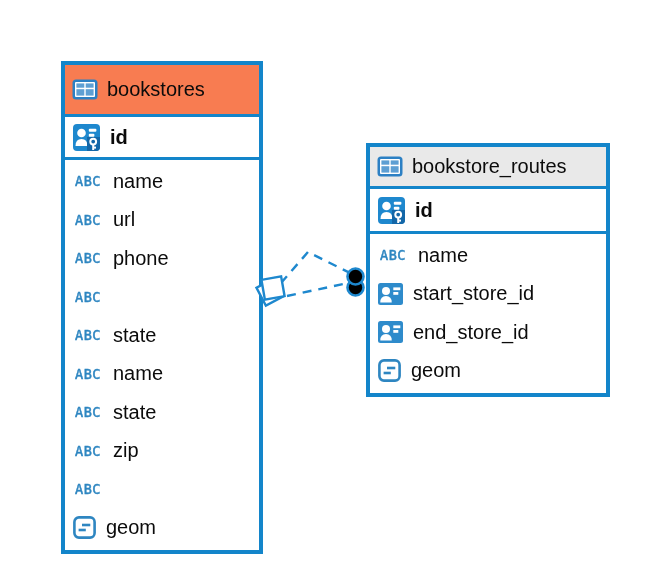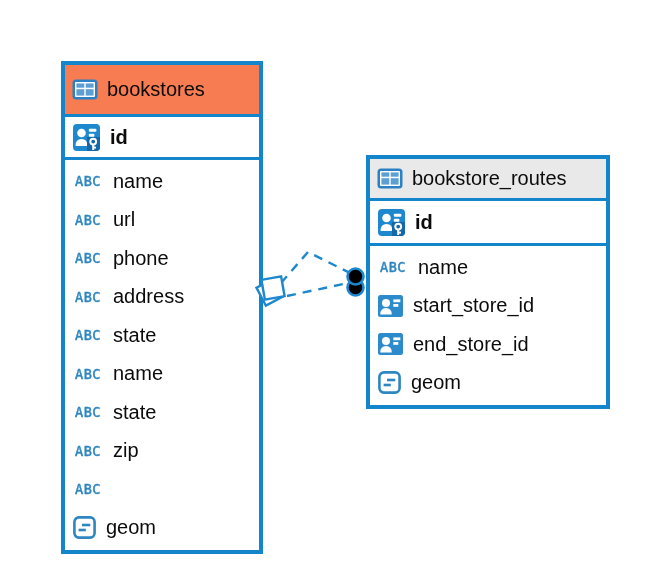--- a/index.html
+++ b/index.html
@@ -11,21 +11,21 @@
   body{
     width:654px;height:570px;position:relative;overflow:hidden;
     background:#ffffff;
     font-family:"Liberation Sans", sans-serif;
   }
   .erd-table{
     position:absolute;background:#fff;border:4px solid var(--blue);
     box-sizing:border-box;z-index:1;
   }
   #table-bookstores{left:61px;top:61px;width:202px;}
-  #table-routes{left:366px;top:155px;width:244px;}
+  #table-routes{left:366px;top:143px;width:244px;}
   .thead{
     display:flex;align-items:center;gap:9px;padding:0 7px;
     border-bottom:3px solid var(--blue);box-sizing:border-box;
   }
   #table-bookstores .thead{height:52px;background:#F87C51;}
   #table-routes .thead{height:42px;background:#E9E9E9;}
   .row{
     display:flex;align-items:center;gap:10px;padding:0 8px;
     box-sizing:border-box;
   }
@@ -109,21 +109,20 @@
     <div class="row col-row">
       <span class="icon abc">ABC</span>
       <span class="lbl">url</span>
     </div>
     <div class="row col-row">
       <span class="icon abc">ABC</span>
       <span class="lbl">phone</span>
     </div>
     <div class="row col-row">
       <span class="icon abc">ABC</span>
-      <span class="lbl">address</span>
     </div>
     <div class="row col-row">
       <span class="icon abc">ABC</span>
       <span class="lbl">state</span>
     </div>
     <div class="row col-row">
       <span class="icon abc">ABC</span>
       <span class="lbl">name</span>
     </div>
     <div class="row col-row">

